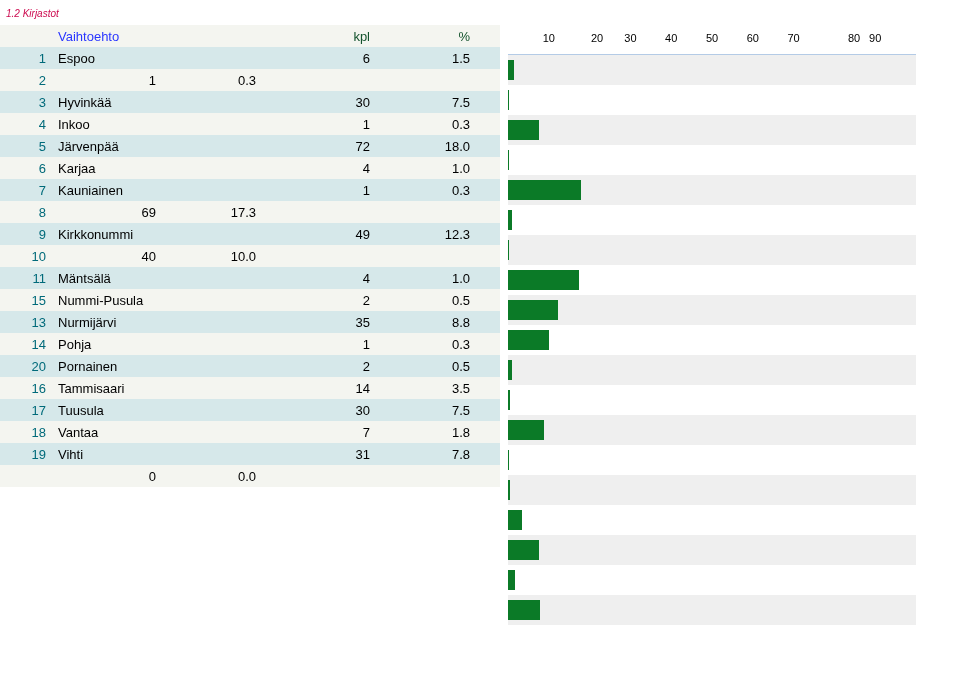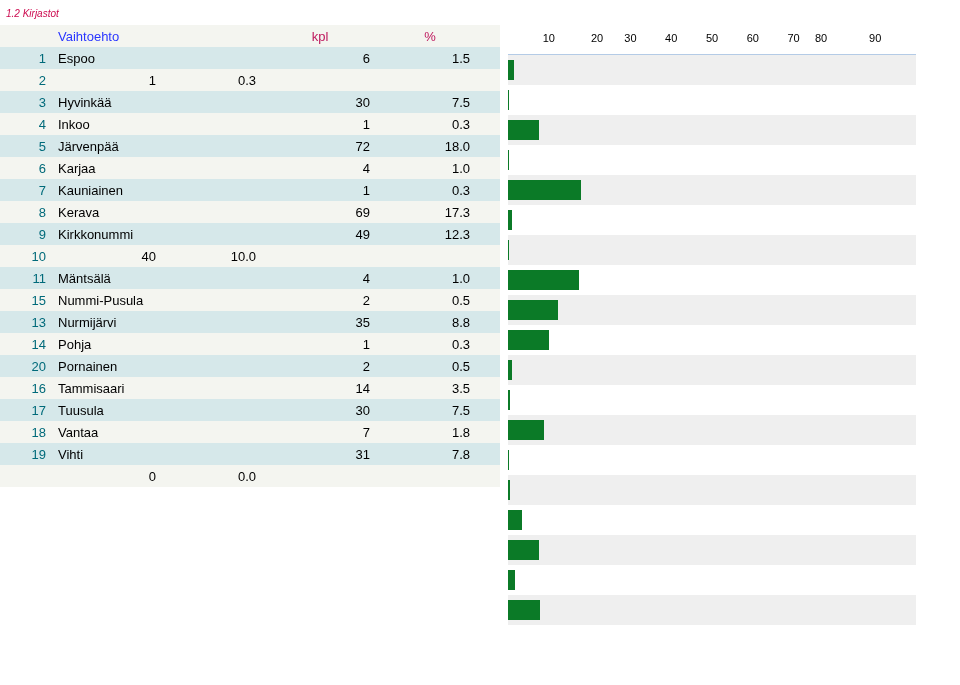--- a/index.html
+++ b/index.html
@@ -48,21 +48,21 @@
     flex: 0 0 100px;
     text-align: right;
     padding-right: 20px;
   }
   .col-pct {
     flex: 0 0 80px;
     text-align: right;
     padding-right: 30px;
   }
   .hdr .col-name { color: #2a36ff; }
-  .hdr .col-kpl, .hdr .col-pct { color: #be185d; text-align: center; }
+  .hdr .col-kpl, .hdr .col-pct { color: #14532d; }
   .hdr .col-num { }
   
   .chart {
     position: relative;
     width: 408px;
     margin-left: 8px;
   }
   .axis-row {
     height: 30px;
     position: relative;
@@ -172,21 +172,20 @@
           <div class="col-pct">1.0</div>
         </div>
         <div class="row row-odd">
           <div class="col-num">7</div>
           <div class="col-name">Kauniainen</div>
           <div class="col-kpl">1</div>
           <div class="col-pct">0.3</div>
         </div>
         <div class="row row-even">
           <div class="col-num">8</div>
-          <div class="col-name">Kerava</div>
           <div class="col-kpl">69</div>
           <div class="col-pct">17.3</div>
         </div>
         <div class="row row-odd">
           <div class="col-num">9</div>
           <div class="col-name">Kirkkonummi</div>
           <div class="col-kpl">49</div>
           <div class="col-pct">12.3</div>
         </div>
         <div class="row row-even">
@@ -261,21 +260,21 @@
       <div class="axis-row">
         <div class="top-axis-line"></div>
         <div id="axis-ticks">
             <div class="tick" style="left: 40.8px;">10</div>
             <div class="tick" style="left: 89px;">20</div>
             <div class="tick" style="left: 122.4px;">30</div>
             <div class="tick" style="left: 163.2px;">40</div>
             <div class="tick" style="left: 204px;">50</div>
             <div class="tick" style="left: 244.8px;">60</div>
             <div class="tick" style="left: 285.6px;">70</div>
-            <div class="tick" style="left: 313px;">80</div>
+            <div class="tick" style="left: 346px;">80</div>
             <div class="tick" style="left: 367.2px;">90</div>
           </div>
       </div>
       <div class="plot" id="plot" style="height: 600px;">
         <div class="baseline"></div>
         <div class="right-edge"></div>
         <div id="gridlines" style="position: absolute; inset: 0px;">
             <div class="grid" style="left: 40.8px;"></div>
             <div class="grid" style="left: 81.6px;"></div>
             <div class="grid" style="left: 122.4px;"></div>

